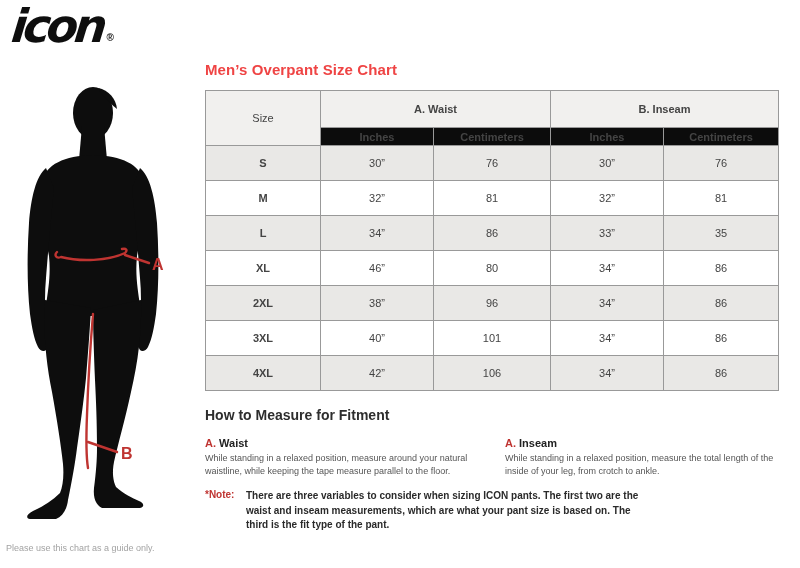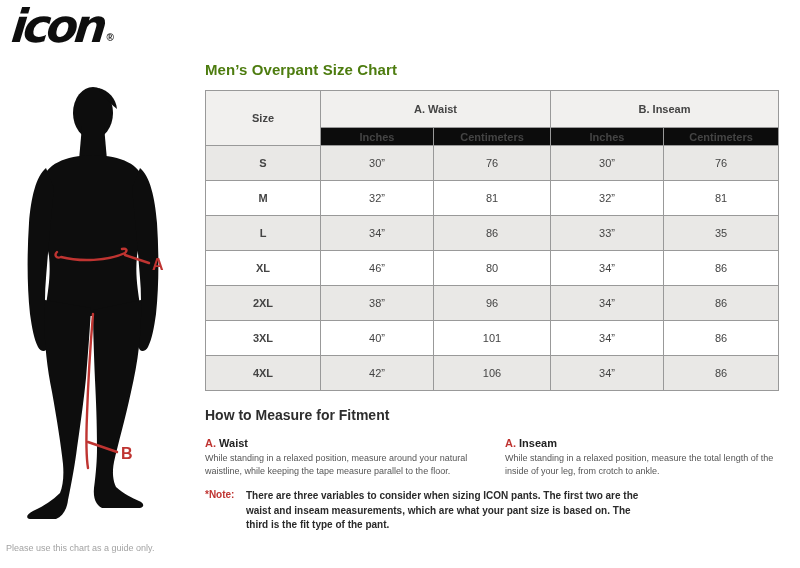--- a/index.html
+++ b/index.html
@@ -20,32 +20,32 @@
   }
   .logo-reg { font-size: 10px; font-weight: bold; margin-left: 3px; margin-top: 22px; }
 
   
   .figure-wrap { position: absolute; left: 0; top: 60px; width: 200px; height: 480px; }
   .figure-wrap svg { width: 100%; height: 100%; }
 
   
   .chart-title {
     position: absolute; left: 205px; top: 61px;
-    font-size: 15px; font-weight: bold; color: #4d7c0f; letter-spacing: 0.1px;
+    font-size: 15px; font-weight: bold; color: #ef4444; letter-spacing: 0.1px;
   }
   table.size-chart {
     position: absolute; left: 205px; top: 90px; width: 573px;
     border-collapse: collapse; table-layout: fixed;
   }
   table.size-chart th, table.size-chart td {
     border: 1px solid #999; text-align: center; vertical-align: middle;
     font-size: 11px; color: #444; padding: 0;
   }
   th.group-head { background: #f1f0ee; height: 36px; font-size: 11.5px; font-weight: bold; color: #222; }
-  th.size-head  { background: #f1f0ee; font-size: 11.5px; font-weight: bold; color: #222; }
+  th.size-head  { background: #f1f0ee; font-size: 11.5px; font-weight: normal; color: #222; }
   th.sub-head {
     background: #0c0c0c; color: #fff; height: 17px; font-size: 10px; font-weight: bold;
     border: 2px solid #fff;
   }
   td.size-cell { font-weight: bold; color: #111; }
   tr.data-row { height: 35px; }
   tr.data-row.alt td { background: #e9e8e6; }
   tr.data-row.plain td { background: #ffffff; }
 
   

